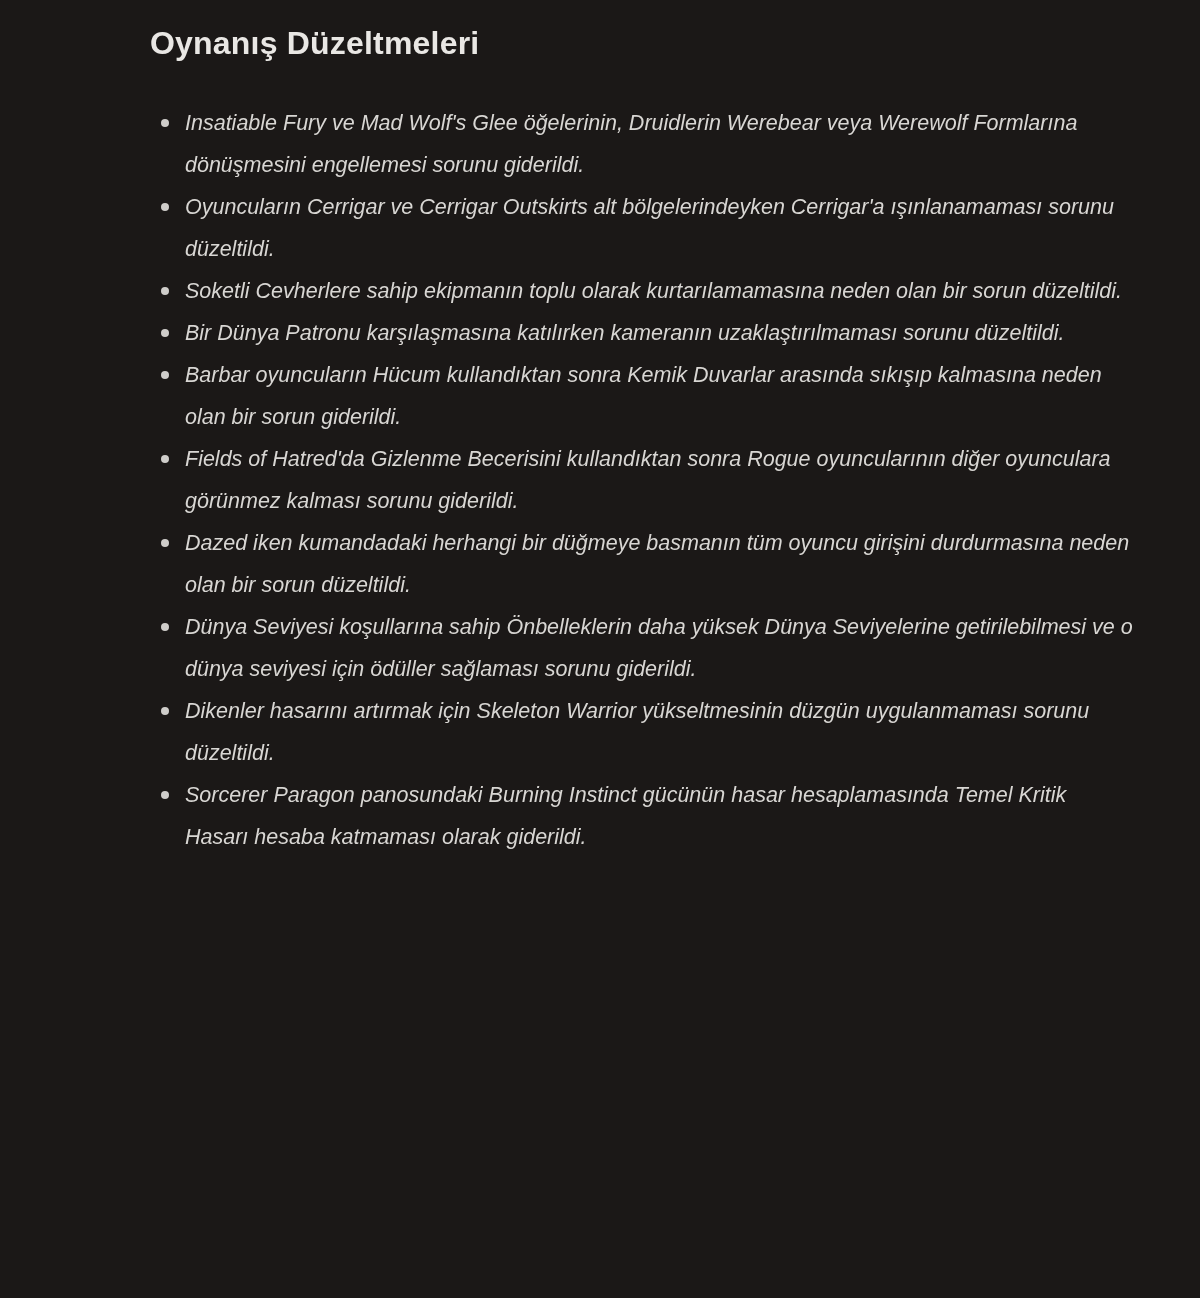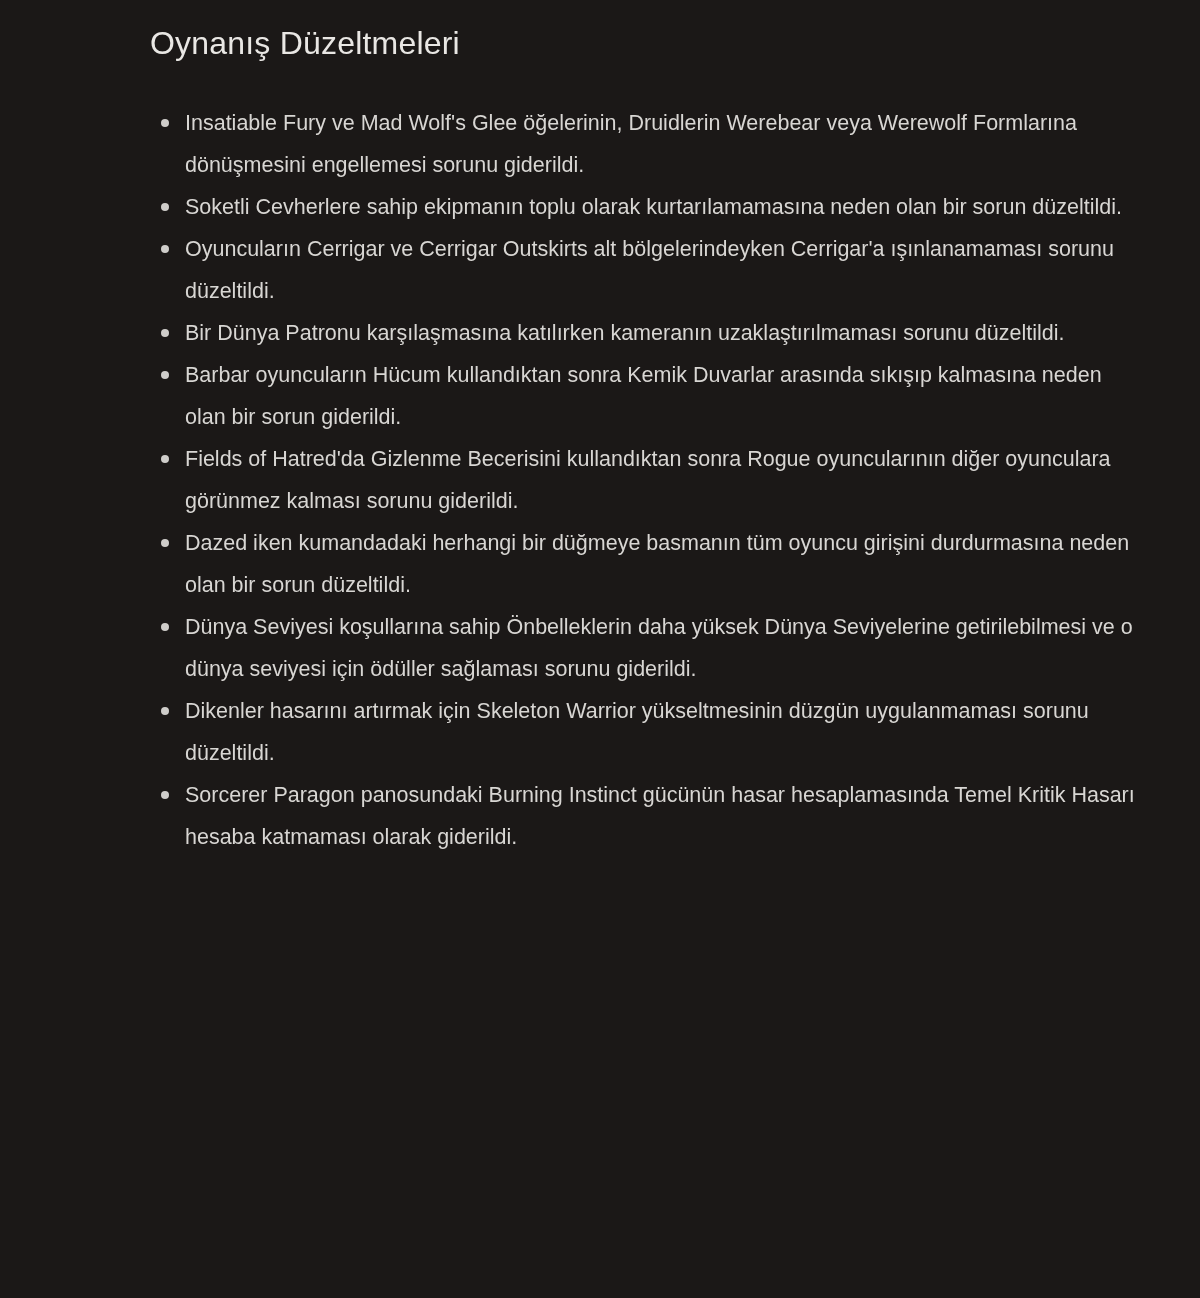--- a/index.html
+++ b/index.html
@@ -13,30 +13,31 @@
     font-family: "Liberation Sans", "DejaVu Sans", sans-serif;
     overflow: hidden;
   }
   .content {
     padding: 24px 0 0 150px;
     box-sizing: border-box;
   }
   .section-title {
     margin: 0;
     font-size: 32px;
-    font-weight: 400;
+    font-weight: 700;
     color: #e9e7e4;
     letter-spacing: 0.2px;
     line-height: 1.2;
   }
   .fix-list {
     margin: 40px 4px 0 0;
     padding: 0;
     list-style: none;
     max-width: 985px;
+    font-style: italic;
   }
   .fix-list li {
     position: relative;
     padding-left: 35px;
     font-size: 21.5px;
     line-height: 42px;
     color: #d8d6d3;
     margin: 0;
   }
   .fix-list li::before {
@@ -51,22 +52,22 @@
   }
 </style>
 </head>
 <body>
 
 <div class="content">
   <h2 class="section-title">Oynanış Düzeltmeleri</h2>
 
   <ul class="fix-list">
     <li>Insatiable Fury ve Mad Wolf's Glee öğelerinin, Druidlerin Werebear veya Werewolf Formlarına dönüşmesini engellemesi sorunu giderildi.</li>
+    <li>Oyuncuların Cerrigar ve Cerrigar Outskirts alt bölgelerindeyken Cerrigar'a ışınlanamaması sorunu düzeltildi.</li>
     <li>Soketli Cevherlere sahip ekipmanın toplu olarak kurtarılamamasına neden olan bir sorun düzeltildi.</li>
-    <li>Oyuncuların Cerrigar ve Cerrigar Outskirts alt bölgelerindeyken Cerrigar'a ışınlanamaması sorunu düzeltildi.</li>
     <li>Bir Dünya Patronu karşılaşmasına katılırken kameranın uzaklaştırılmaması sorunu düzeltildi.</li>
     <li>Barbar oyuncuların Hücum kullandıktan sonra Kemik Duvarlar arasında sıkışıp kalmasına neden olan bir sorun giderildi.</li>
     <li>Fields of Hatred'da Gizlenme Becerisini kullandıktan sonra Rogue oyuncularının diğer oyunculara görünmez kalması sorunu giderildi.</li>
     <li>Dazed iken kumandadaki herhangi bir düğmeye basmanın tüm oyuncu girişini durdurmasına neden olan bir sorun düzeltildi.</li>
     <li>Dünya Seviyesi koşullarına sahip Önbelleklerin daha yüksek Dünya Seviyelerine getirilebilmesi ve o dünya seviyesi için ödüller sağlaması sorunu giderildi.</li>
     <li>Dikenler hasarını artırmak için Skeleton Warrior yükseltmesinin düzgün uygulanmaması sorunu düzeltildi.</li>
     <li>Sorcerer Paragon panosundaki Burning Instinct gücünün hasar hesaplamasında Temel Kritik Hasarı hesaba katmaması olarak giderildi.</li>
   </ul>
 </div>
 

